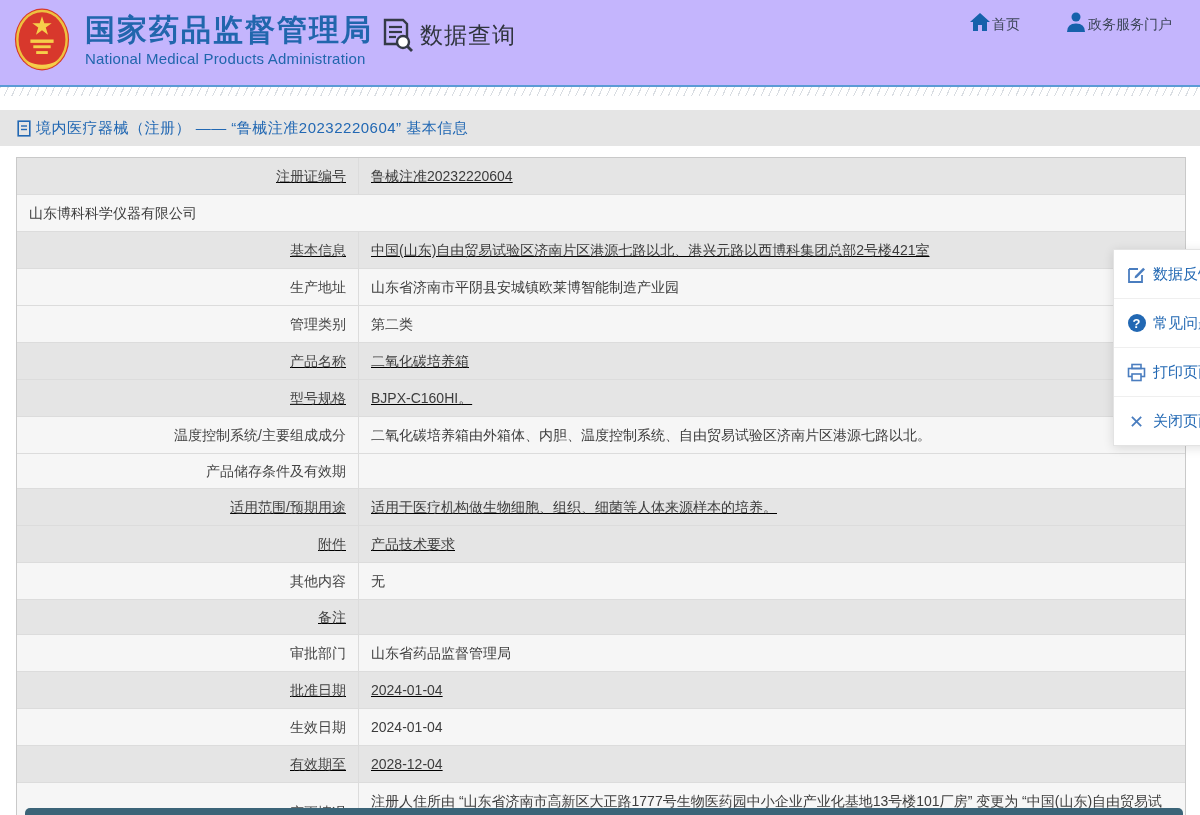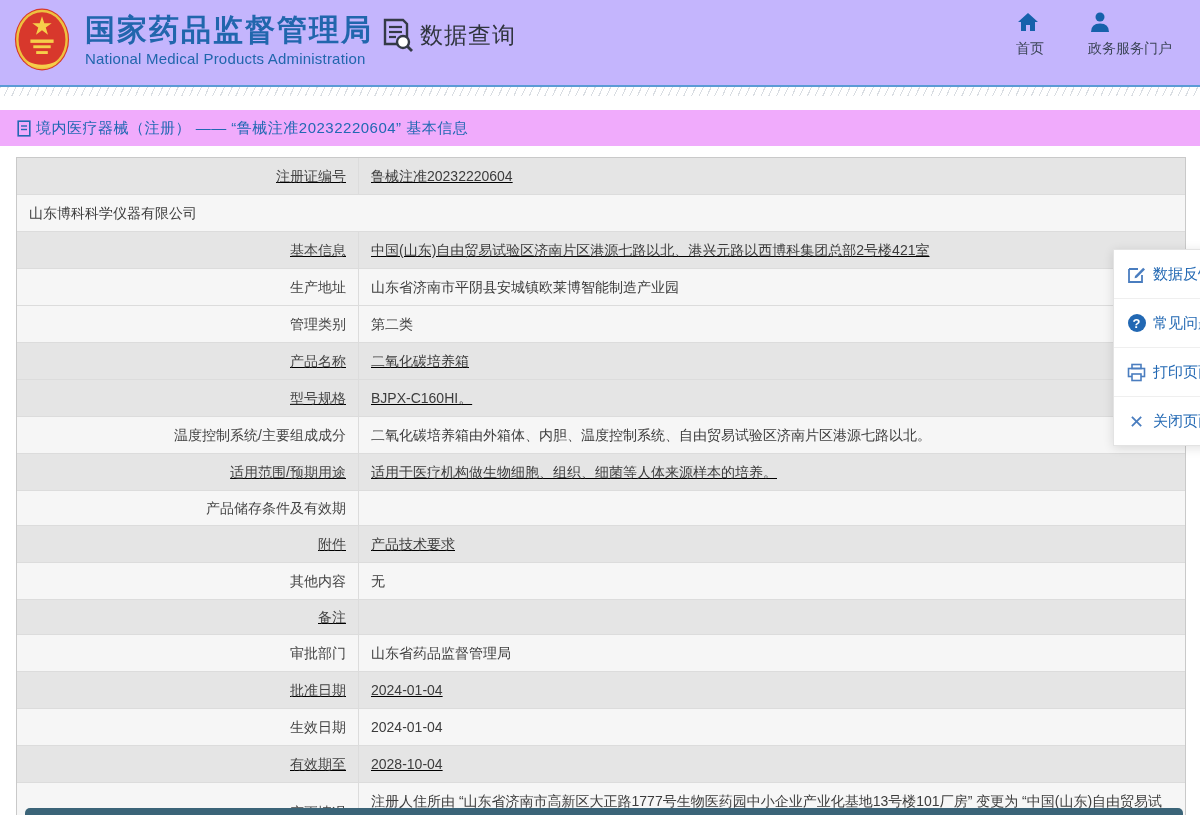--- a/index.html
+++ b/index.html
@@ -10,31 +10,31 @@
   
   .header { position:absolute; left:0; top:0; width:1200px; height:85px; background:#c4b5fd; }
   .emblem { position:absolute; left:13px; top:6px; width:58px; height:67px; }
   .org-block { position:absolute; left:85px; top:13px; }
   .org-cn { font-size:30px; font-weight:bold; color:#2166ad; letter-spacing:2px; line-height:34px; }
   .org-en { font-size:15px; color:#2166ad; margin-top:3px; letter-spacing:.2px; }
   .query-block { position:absolute; left:380px; top:17px; display:flex; align-items:center; }
   .query-icon { width:34px; height:36px; margin-right:6px; }
   .query-label { font-size:23px; color:#2f343d; font-weight:400; letter-spacing:1px; }
   .nav { position:absolute; right:28px; top:10px; display:flex; gap:44px; }
-  .nav-item { display:flex; flex-direction:column; cursor:pointer; }
+  .nav-item { display:flex; flex-direction:row; align-items:center; cursor:pointer; }
   .nav-item svg { width:24px; height:24px; }
   .nav-label { margin-top:6px; font-size:14px; color:#3c4558; }
 
   
   .blue-line { position:absolute; left:0; top:85px; width:1200px; height:2px; background:#5b9bd5; }
   .stripe-band { position:absolute; left:0; top:87px; width:1200px; height:9px;
     background:repeating-linear-gradient(115deg,#d9dde2 0 1px,transparent 1px 7px); }
 
   
-  .title-bar { position:absolute; left:0; top:110px; width:1200px; height:36px; background:#f0abfc;
+  .title-bar { position:absolute; left:0; top:110px; width:1200px; height:36px; background:#e5e5e5;
     display:flex; align-items:center; padding-left:17px; }
   .title-doc-icon { width:14px; height:17px; margin-right:5px; flex:0 0 auto; }
   .page-title { font-size:15px; color:#2268b3; letter-spacing:.5px; }
 
   
   .info-table { position:absolute; left:16px; top:157px; width:1170px;
     border:1px solid #c9c9c9; border-bottom:none; background:#fff; }
   .row { display:flex; border-bottom:1px solid #dcdcdc; }
   .row.even { background:#f6f6f6; }
   .row.odd { background:#e5e5e5;text-decoration:underline; }
@@ -153,30 +153,30 @@
     <div class="row odd">
       <div class="cell-label">型号规格</div>
       <div class="cell-value">BJPX-C160HI。</div>
     </div>
 
     <div class="row even">
       <div class="cell-label">温度控制系统/主要组成成分</div>
       <div class="cell-value">二氧化碳培养箱由外箱体、内胆、温度控制系统、自由贸易试验区济南片区港源七路以北。</div>
     </div>
 
+    <div class="row even">
+      <div class="cell-label">产品储存条件及有效期</div>
+      <div class="cell-value"></div>
+    </div>
+
     <div class="row odd">
       <div class="cell-label">适用范围/预期用途</div>
       <div class="cell-value">适用于医疗机构做生物细胞、组织、细菌等人体来源样本的培养。</div>
     </div>
 
-    <div class="row even">
-      <div class="cell-label">产品储存条件及有效期</div>
-      <div class="cell-value"></div>
-    </div>
-
     <div class="row odd">
       <div class="cell-label">附件</div>
       <div class="cell-value">产品技术要求</div>
     </div>
 
     <div class="row even">
       <div class="cell-label">其他内容</div>
       <div class="cell-value">无</div>
     </div>
 
@@ -195,21 +195,21 @@
       <div class="cell-value">2024-01-04</div>
     </div>
 
     <div class="row even">
       <div class="cell-label">生效日期</div>
       <div class="cell-value">2024-01-04</div>
     </div>
 
     <div class="row odd">
       <div class="cell-label">有效期至</div>
-      <div class="cell-value">2028-10-04</div>
+      <div class="cell-value">2028-12-04</div>
     </div>
 
     <div class="row even">
       <div class="cell-label">变更情况</div>
       <div class="cell-value">注册人住所由 “山东省济南市高新区大正路1777号生物医药园中小企业产业化基地13号楼101厂房” 变更为 “中国(山东)自由贸易试验区济南片区港源七路以北、港兴元路以西博科集团总部2号楼421室”</div>
     </div>
 
   </div>
 
   <div class="side-panel">

